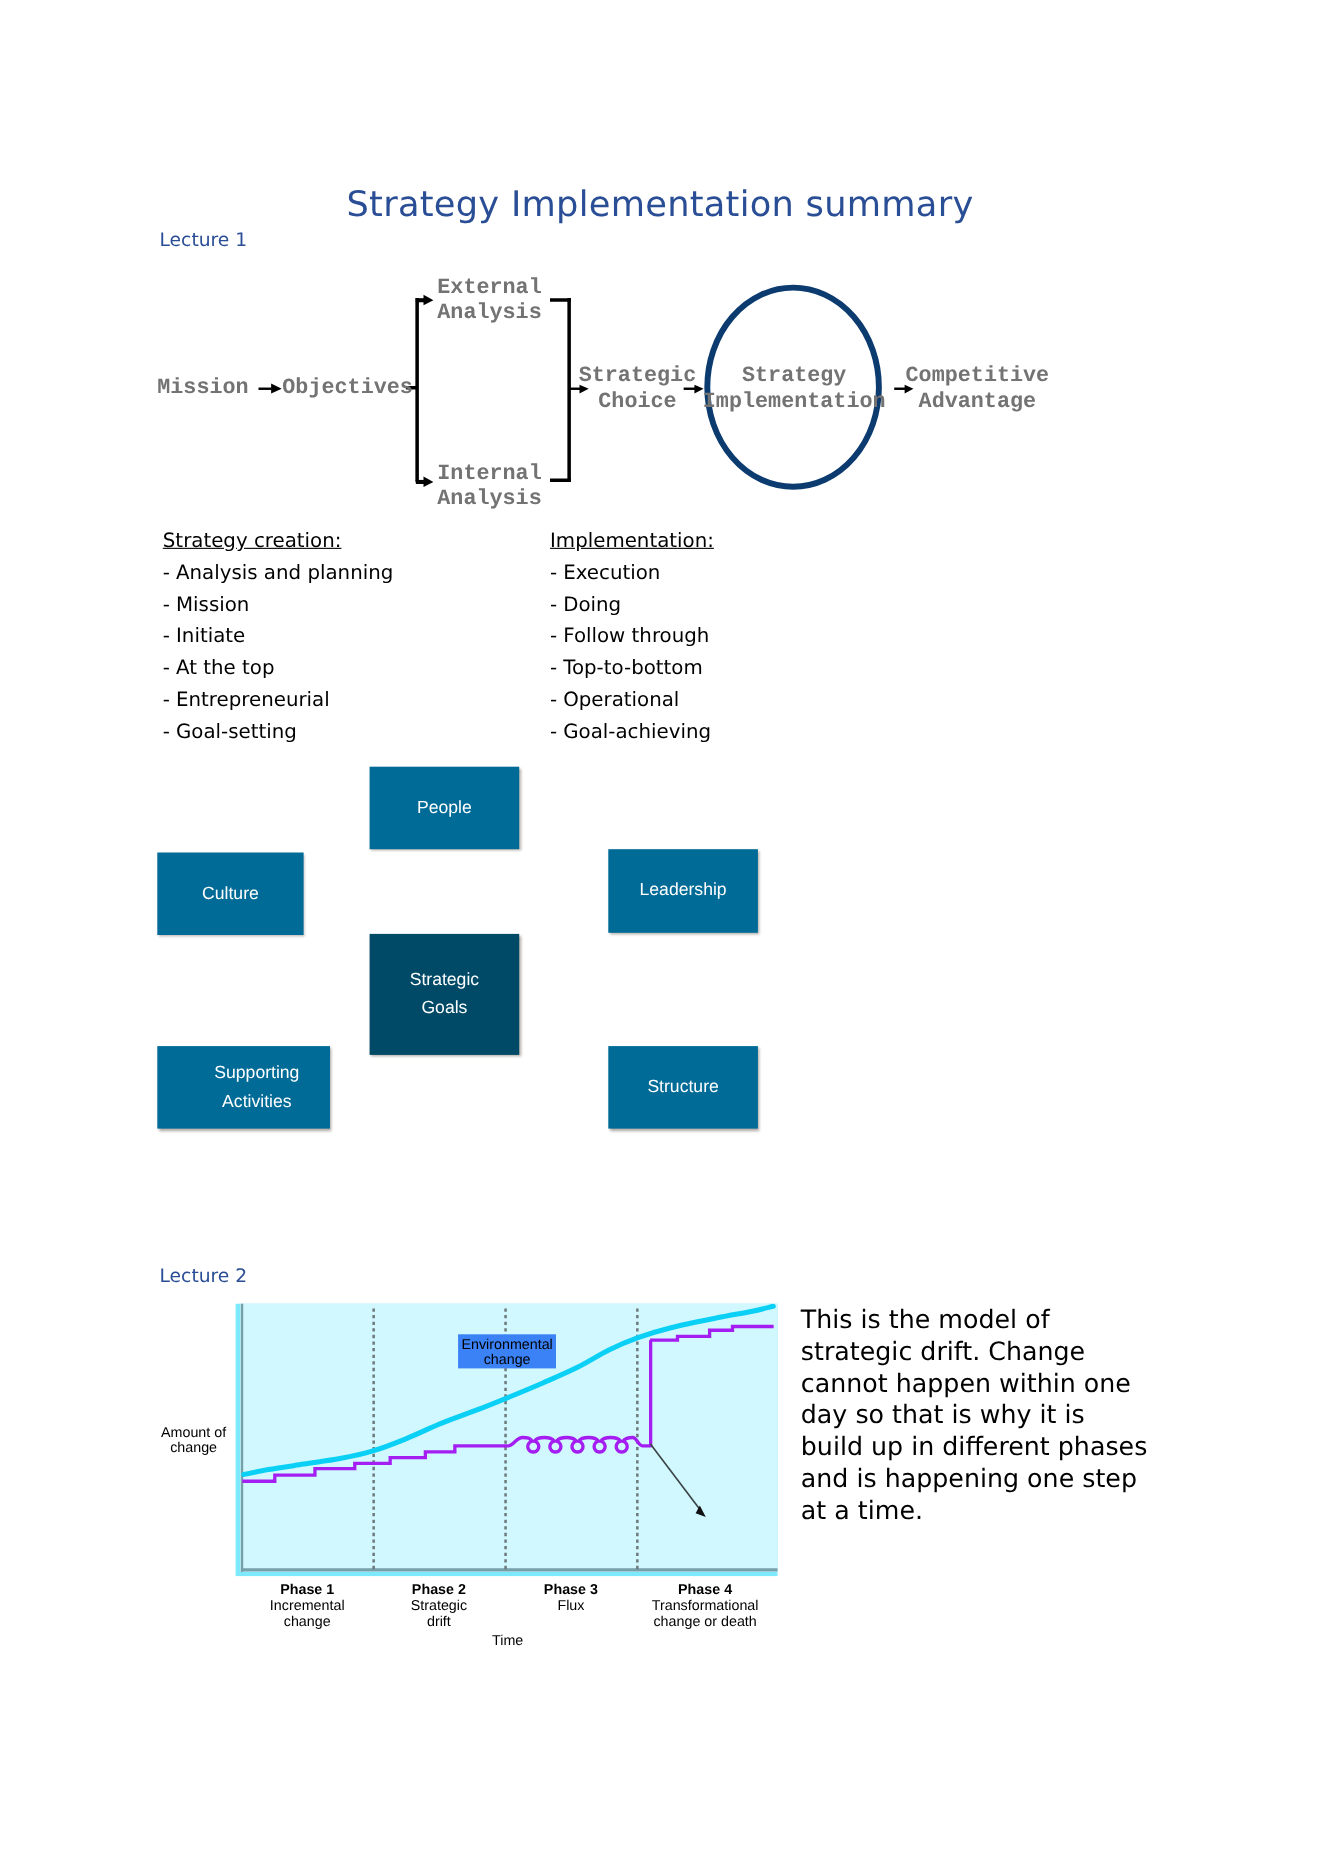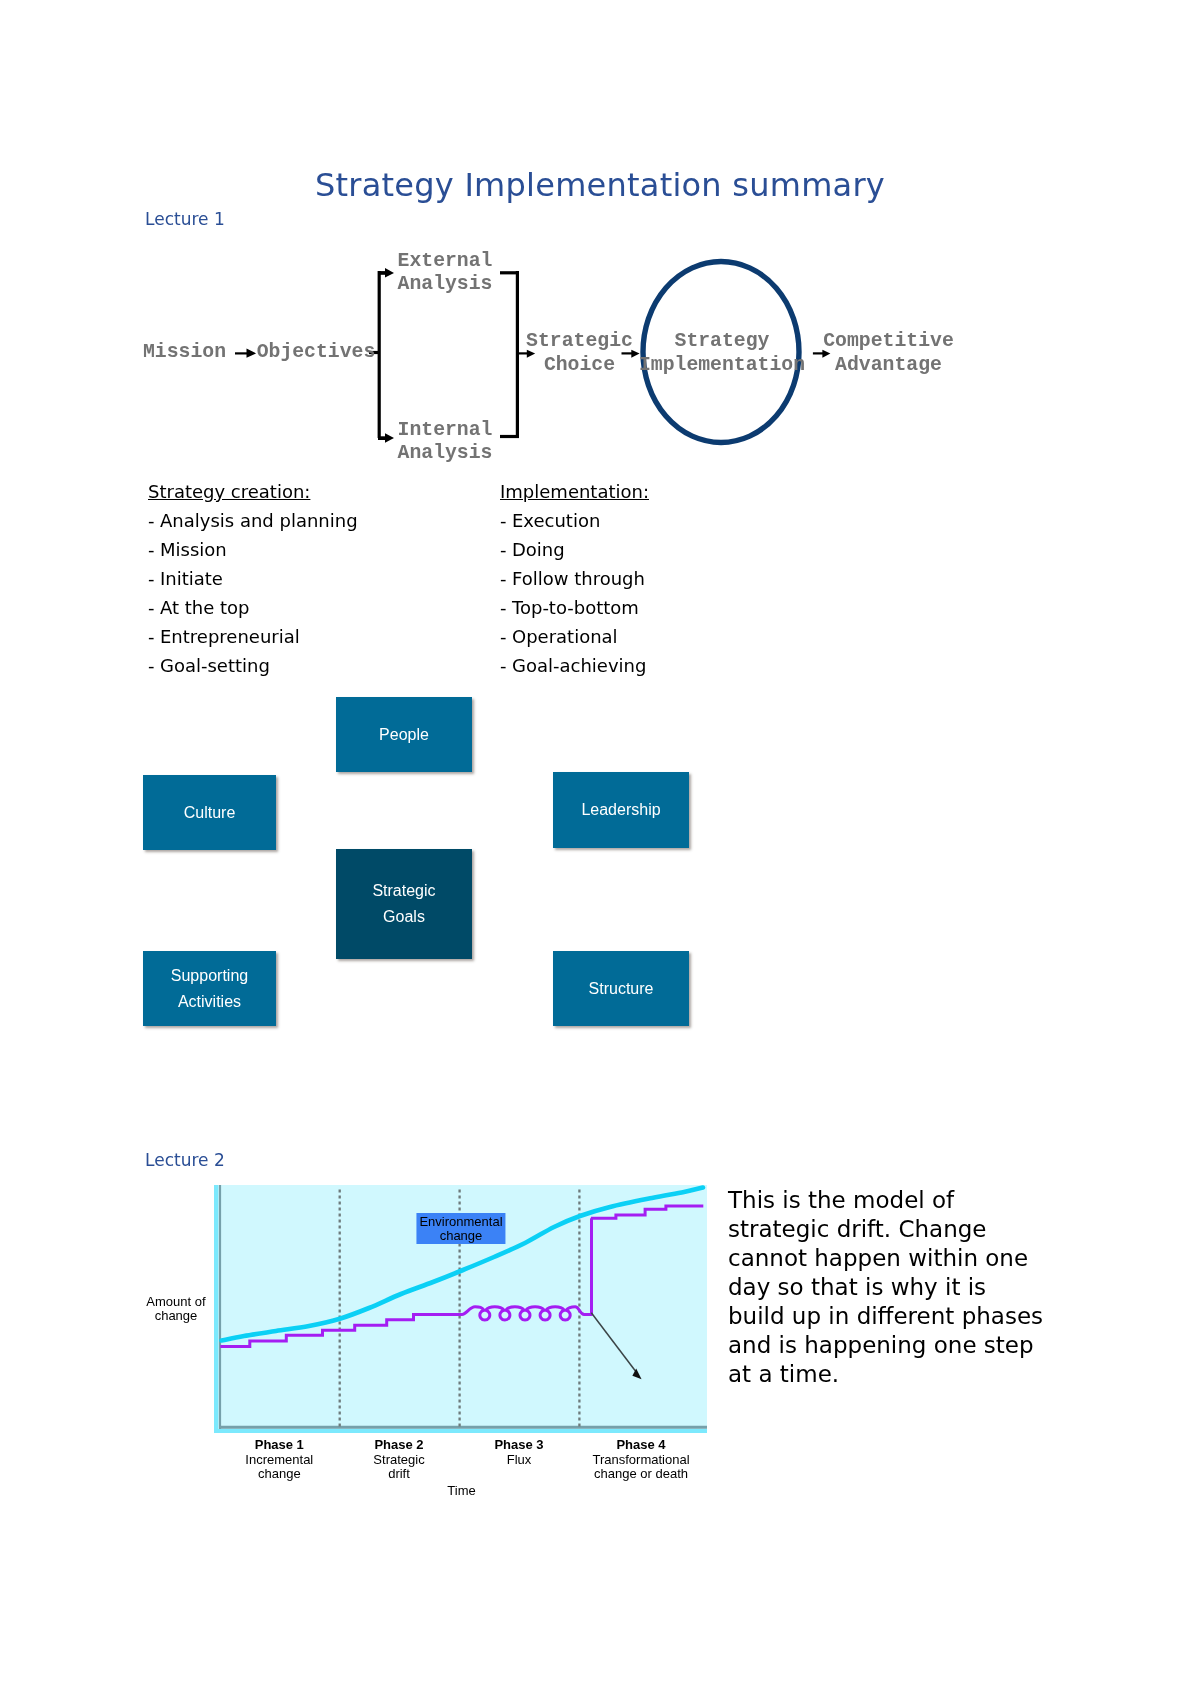--- a/index.html
+++ b/index.html
@@ -145,21 +145,21 @@
     </div>
   <div class="sbox" style="left:143px;top:775px;width:133px;height:75px;">
       <span>Culture</span>
     </div>
   <div class="sbox" style="left:553px;top:772px;width:136px;height:76px;">
       <span>Leadership</span>
     </div>
   <div class="sbox center" style="left:336px;top:849px;width:136px;height:110px;">
       <span>Strategic<br>Goals</span>
     </div>
-  <div class="sbox" style="left:143px;top:951px;width:133px;height:75px;">
+  <div class="sbox" style="left:143px;top:951px;width:133px;height:75px;padding-left:24px;">
       <span>Supporting<br>Activities</span>
     </div>
   <div class="sbox" style="left:553px;top:951px;width:136px;height:75px;">
       <span>Structure</span>
     </div>
 
   <svg id="chart" viewBox="0 0 493 248" width="493" height="248">
 
     <rect x="0" y="0" width="493" height="248" fill="#7ce9fd"></rect>
     <rect x="4.3" y="0" width="488.7" height="244" fill="#d0f8fe"></rect>

